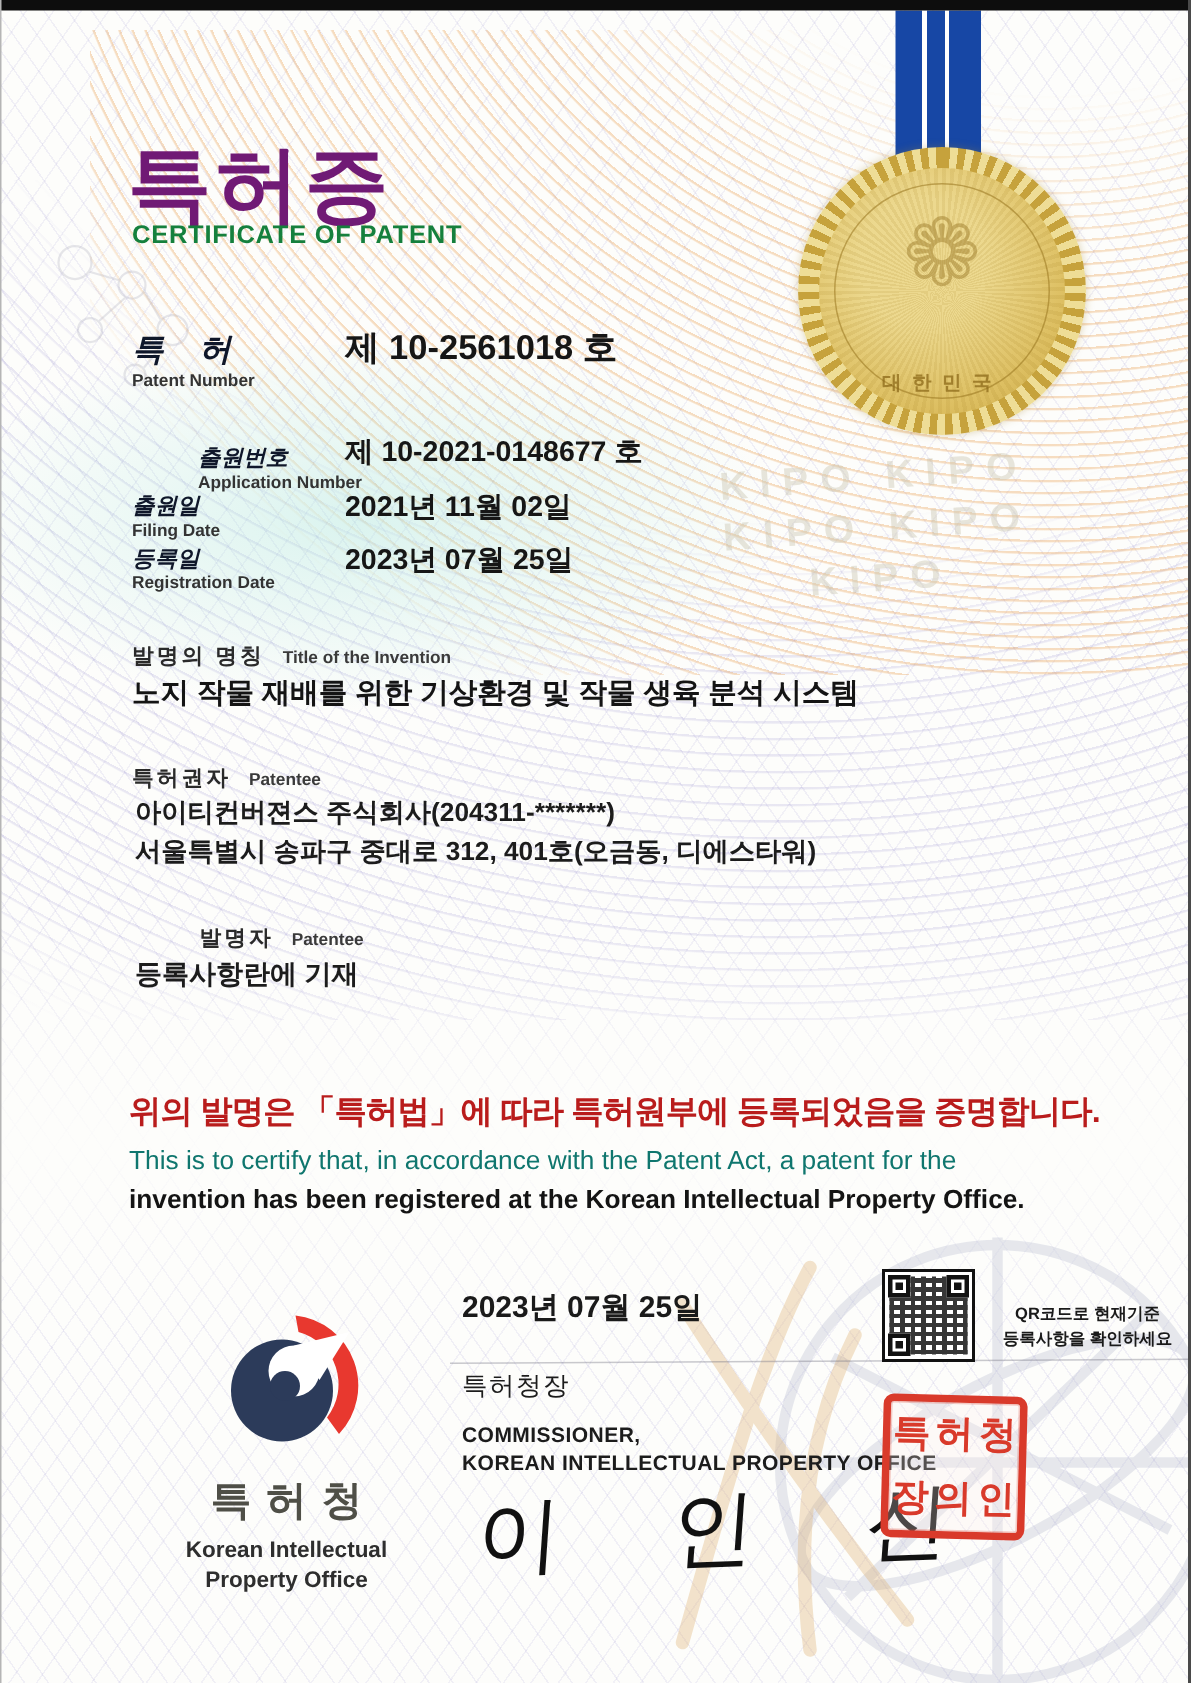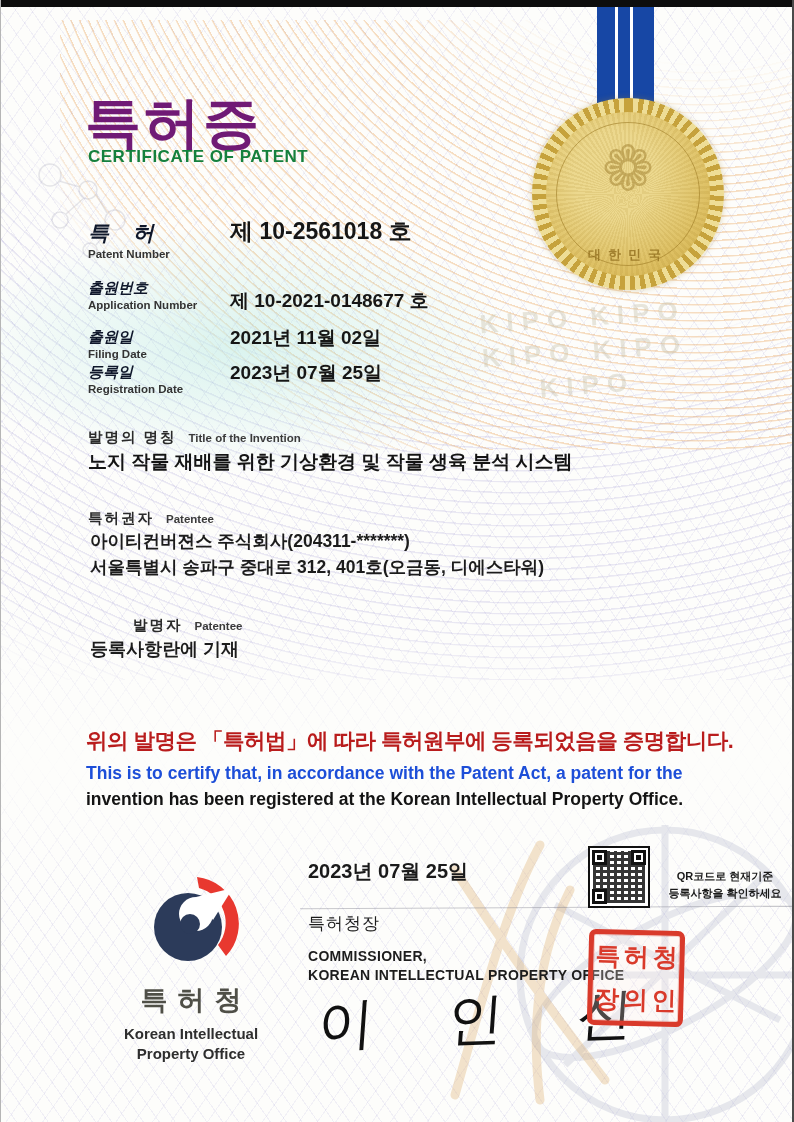--- a/index.html
+++ b/index.html
@@ -82,40 +82,40 @@
   .title-kr{position:absolute;left:85px;top:86px;font-size:56px;font-weight:800;letter-spacing:3px;color:#701a75;}
   .title-en{position:absolute;left:88px;top:147px;font-size:17px;font-weight:700;letter-spacing:.5px;color:#15803d;}
   
   .lab-kr{font-size:15px;font-weight:700;color:#0f172a;font-style:italic;}
   .lab-en{font-size:11.5px;font-weight:700;color:#333;margin-top:1px;}
   .field{position:absolute;left:88px;}
   .val{position:absolute;left:230px;font-weight:700;color:#161616;}
   .f-patent{top:219px;}
   .f-patent .lab-kr{font-size:21px;letter-spacing:9px;}
   .v-patent{top:216px;font-size:23px;}
-  .f-app{top:279px;}
+  .f-app{top:296px;margin-left:44px;}
   .v-app{top:288px;font-size:19px;}
   .f-filing{top:328px;}
   .v-filing{top:325px;font-size:19px;}
   .f-reg{top:363px;}
   .v-reg{top:360px;font-size:19px;}
   
   .sec-label{position:absolute;left:88px;display:flex;align-items:baseline;gap:12px;}
   .sec-label .k{font-size:14.5px;font-weight:600;letter-spacing:2px;color:#2a2a2a;}
   .sec-label .e{font-size:11.5px;font-weight:600;color:#3a3a3a;}
   .sec-invention-label{top:428px;}
   .invention-title{position:absolute;left:88px;top:449px;font-size:19px;font-weight:800;color:#141414;}
   .sec-patentee-label{top:509px;}
   .patentee-name{position:absolute;left:90px;top:529px;font-size:17.5px;font-weight:800;}
   .patentee-addr{position:absolute;left:90px;top:555px;font-size:17.5px;font-weight:800;}
   .sec-inventor-label{top:616px;margin-left:45px;}
   .inventor-val{position:absolute;left:90px;top:637px;font-size:18px;font-weight:800;}
   
   .stmt-kr{position:absolute;left:86px;top:726px;font-size:21.5px;font-weight:800;letter-spacing:-.5px;color:#b91c1c;}
-  .stmt-en1{position:absolute;left:86px;top:763px;font-size:17.5px;font-weight:700;color:#1d4ed8;}
+  .stmt-en1{position:absolute;left:86px;top:763px;font-size:17.5px;font-weight:400;color:#0f766e;}
   .stmt-en2{position:absolute;left:86px;top:789px;font-size:17.5px;font-weight:700;color:#141414;}
   
   .issue-date{position:absolute;left:308px;top:858px;font-size:20px;font-weight:600;color:#1a1a1a;}
   .qr{position:absolute;left:588px;top:846px;width:62px;height:62px;background:#fff;border:2px solid #111;padding:3px;}
   .qr-noise{position:absolute;inset:3px;
     background:
       repeating-linear-gradient(0deg,#141414 0 3px,transparent 3px 6px),
       repeating-linear-gradient(90deg,#141414 0 3px,transparent 3px 7px);
     opacity:.85;}
   .finder{position:absolute;width:15px;height:15px;border:3px solid #111;background:#fff;}

